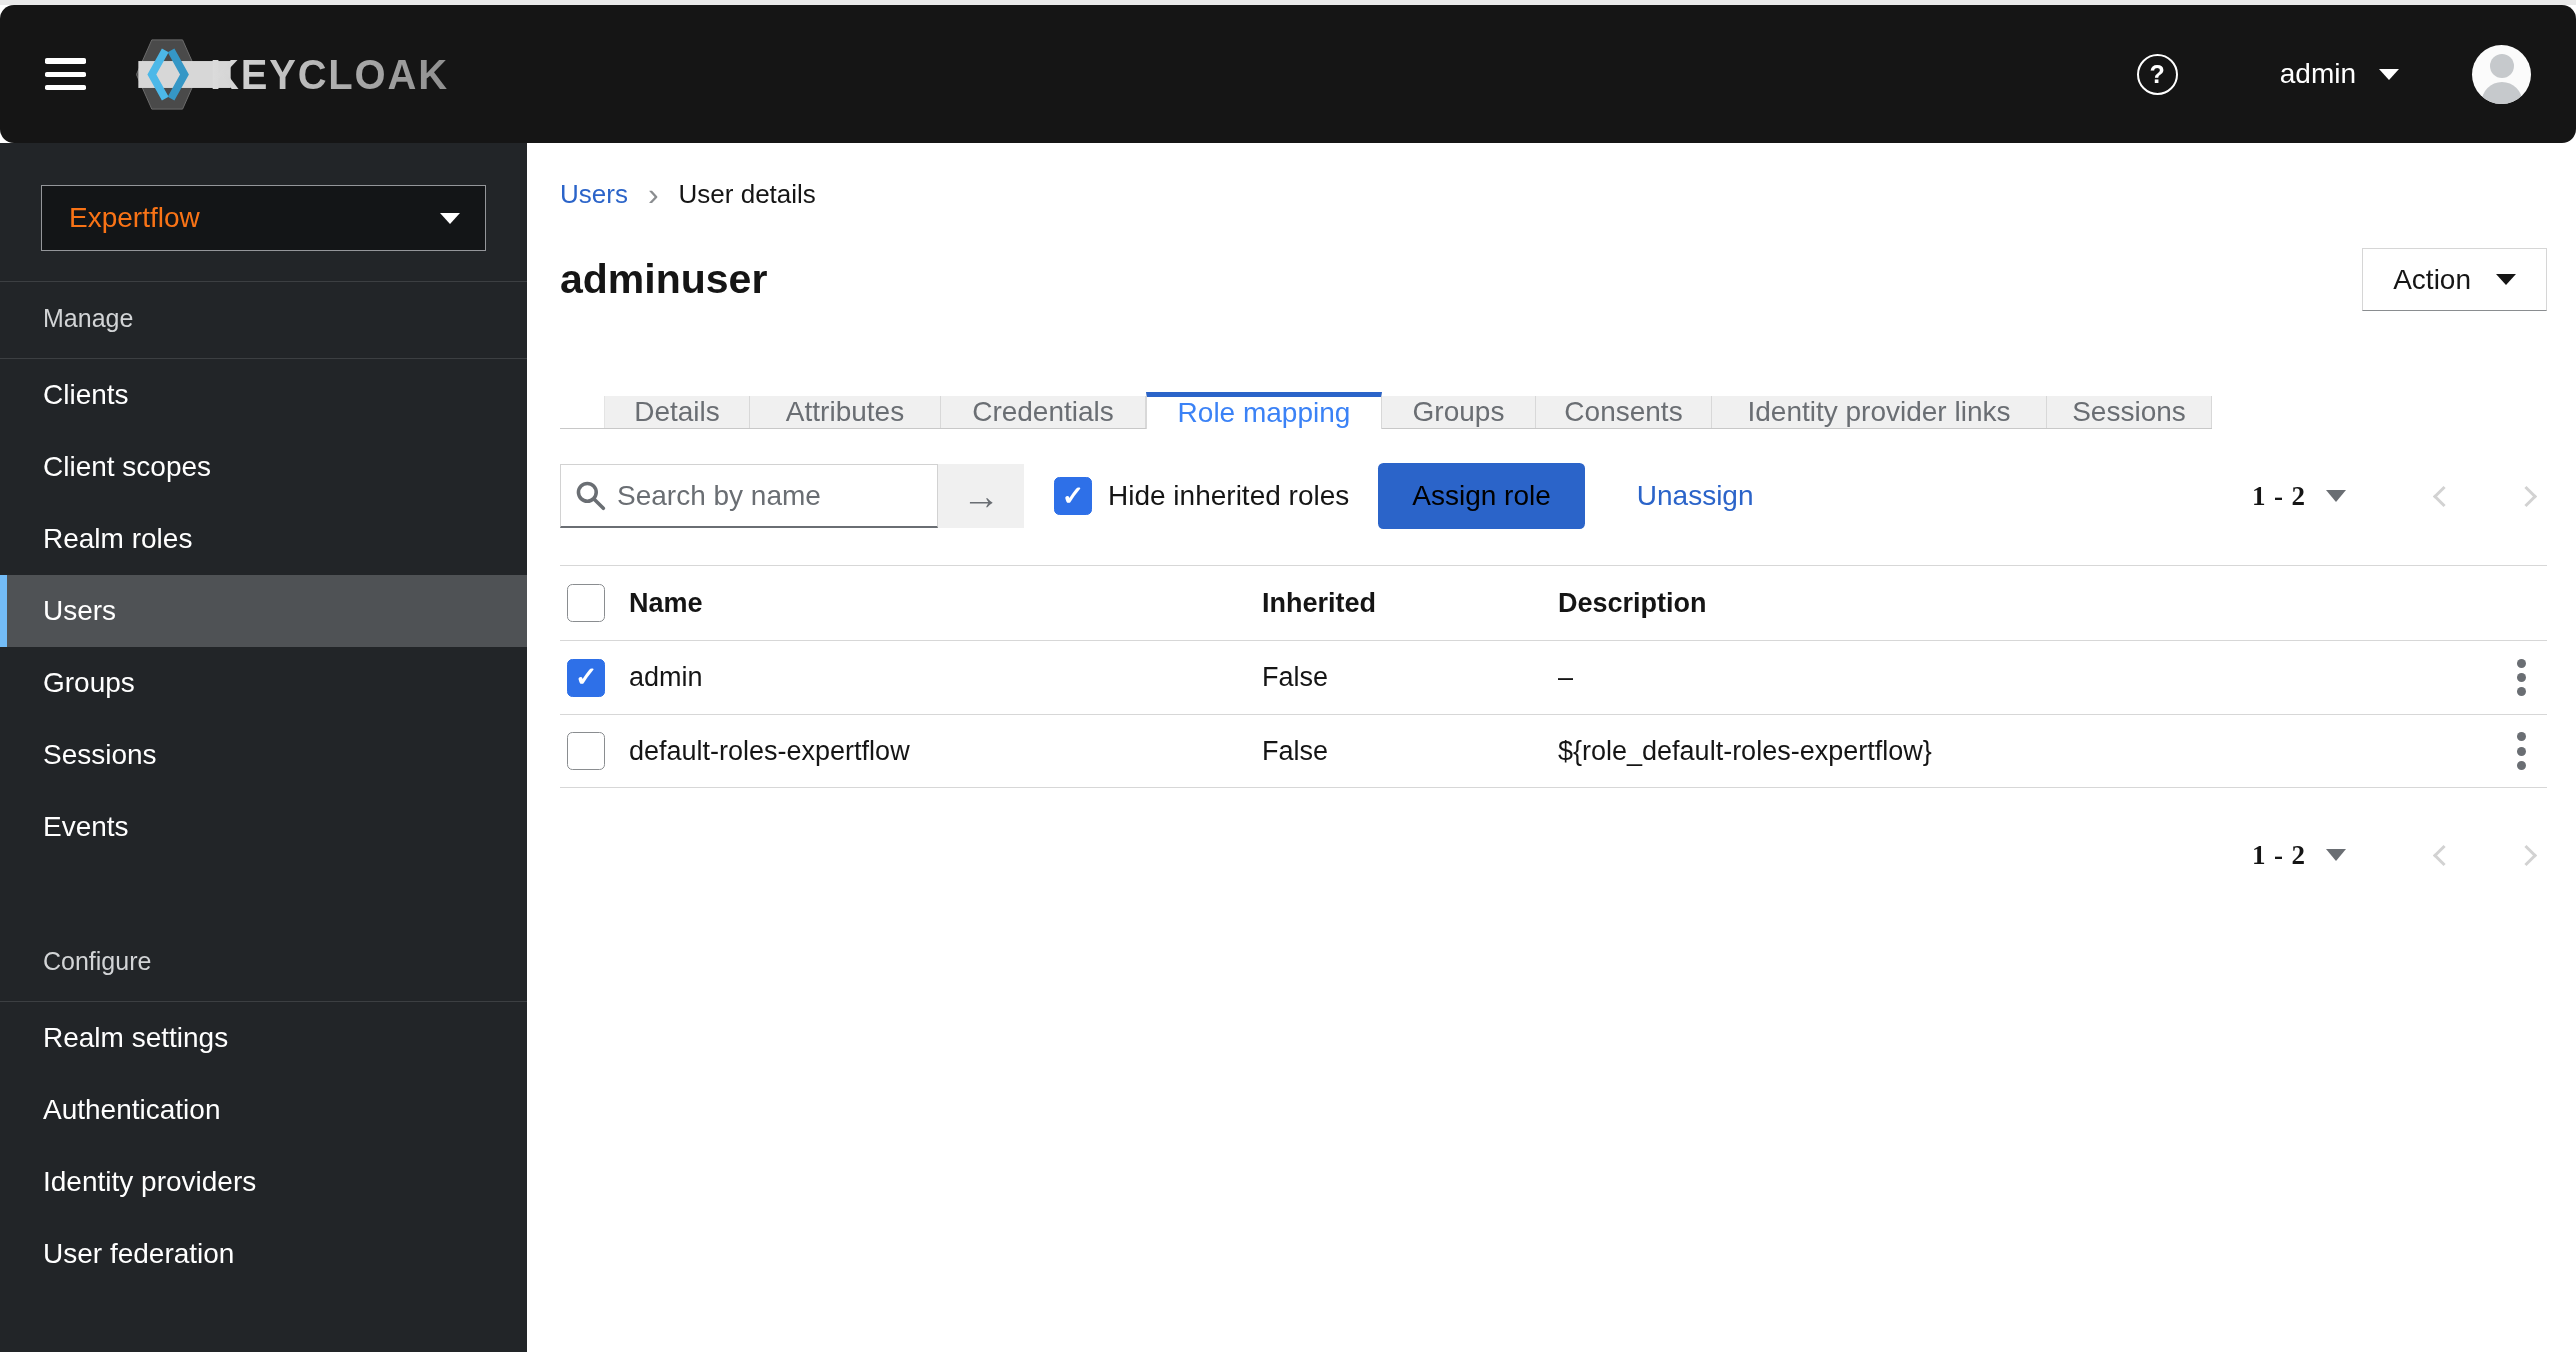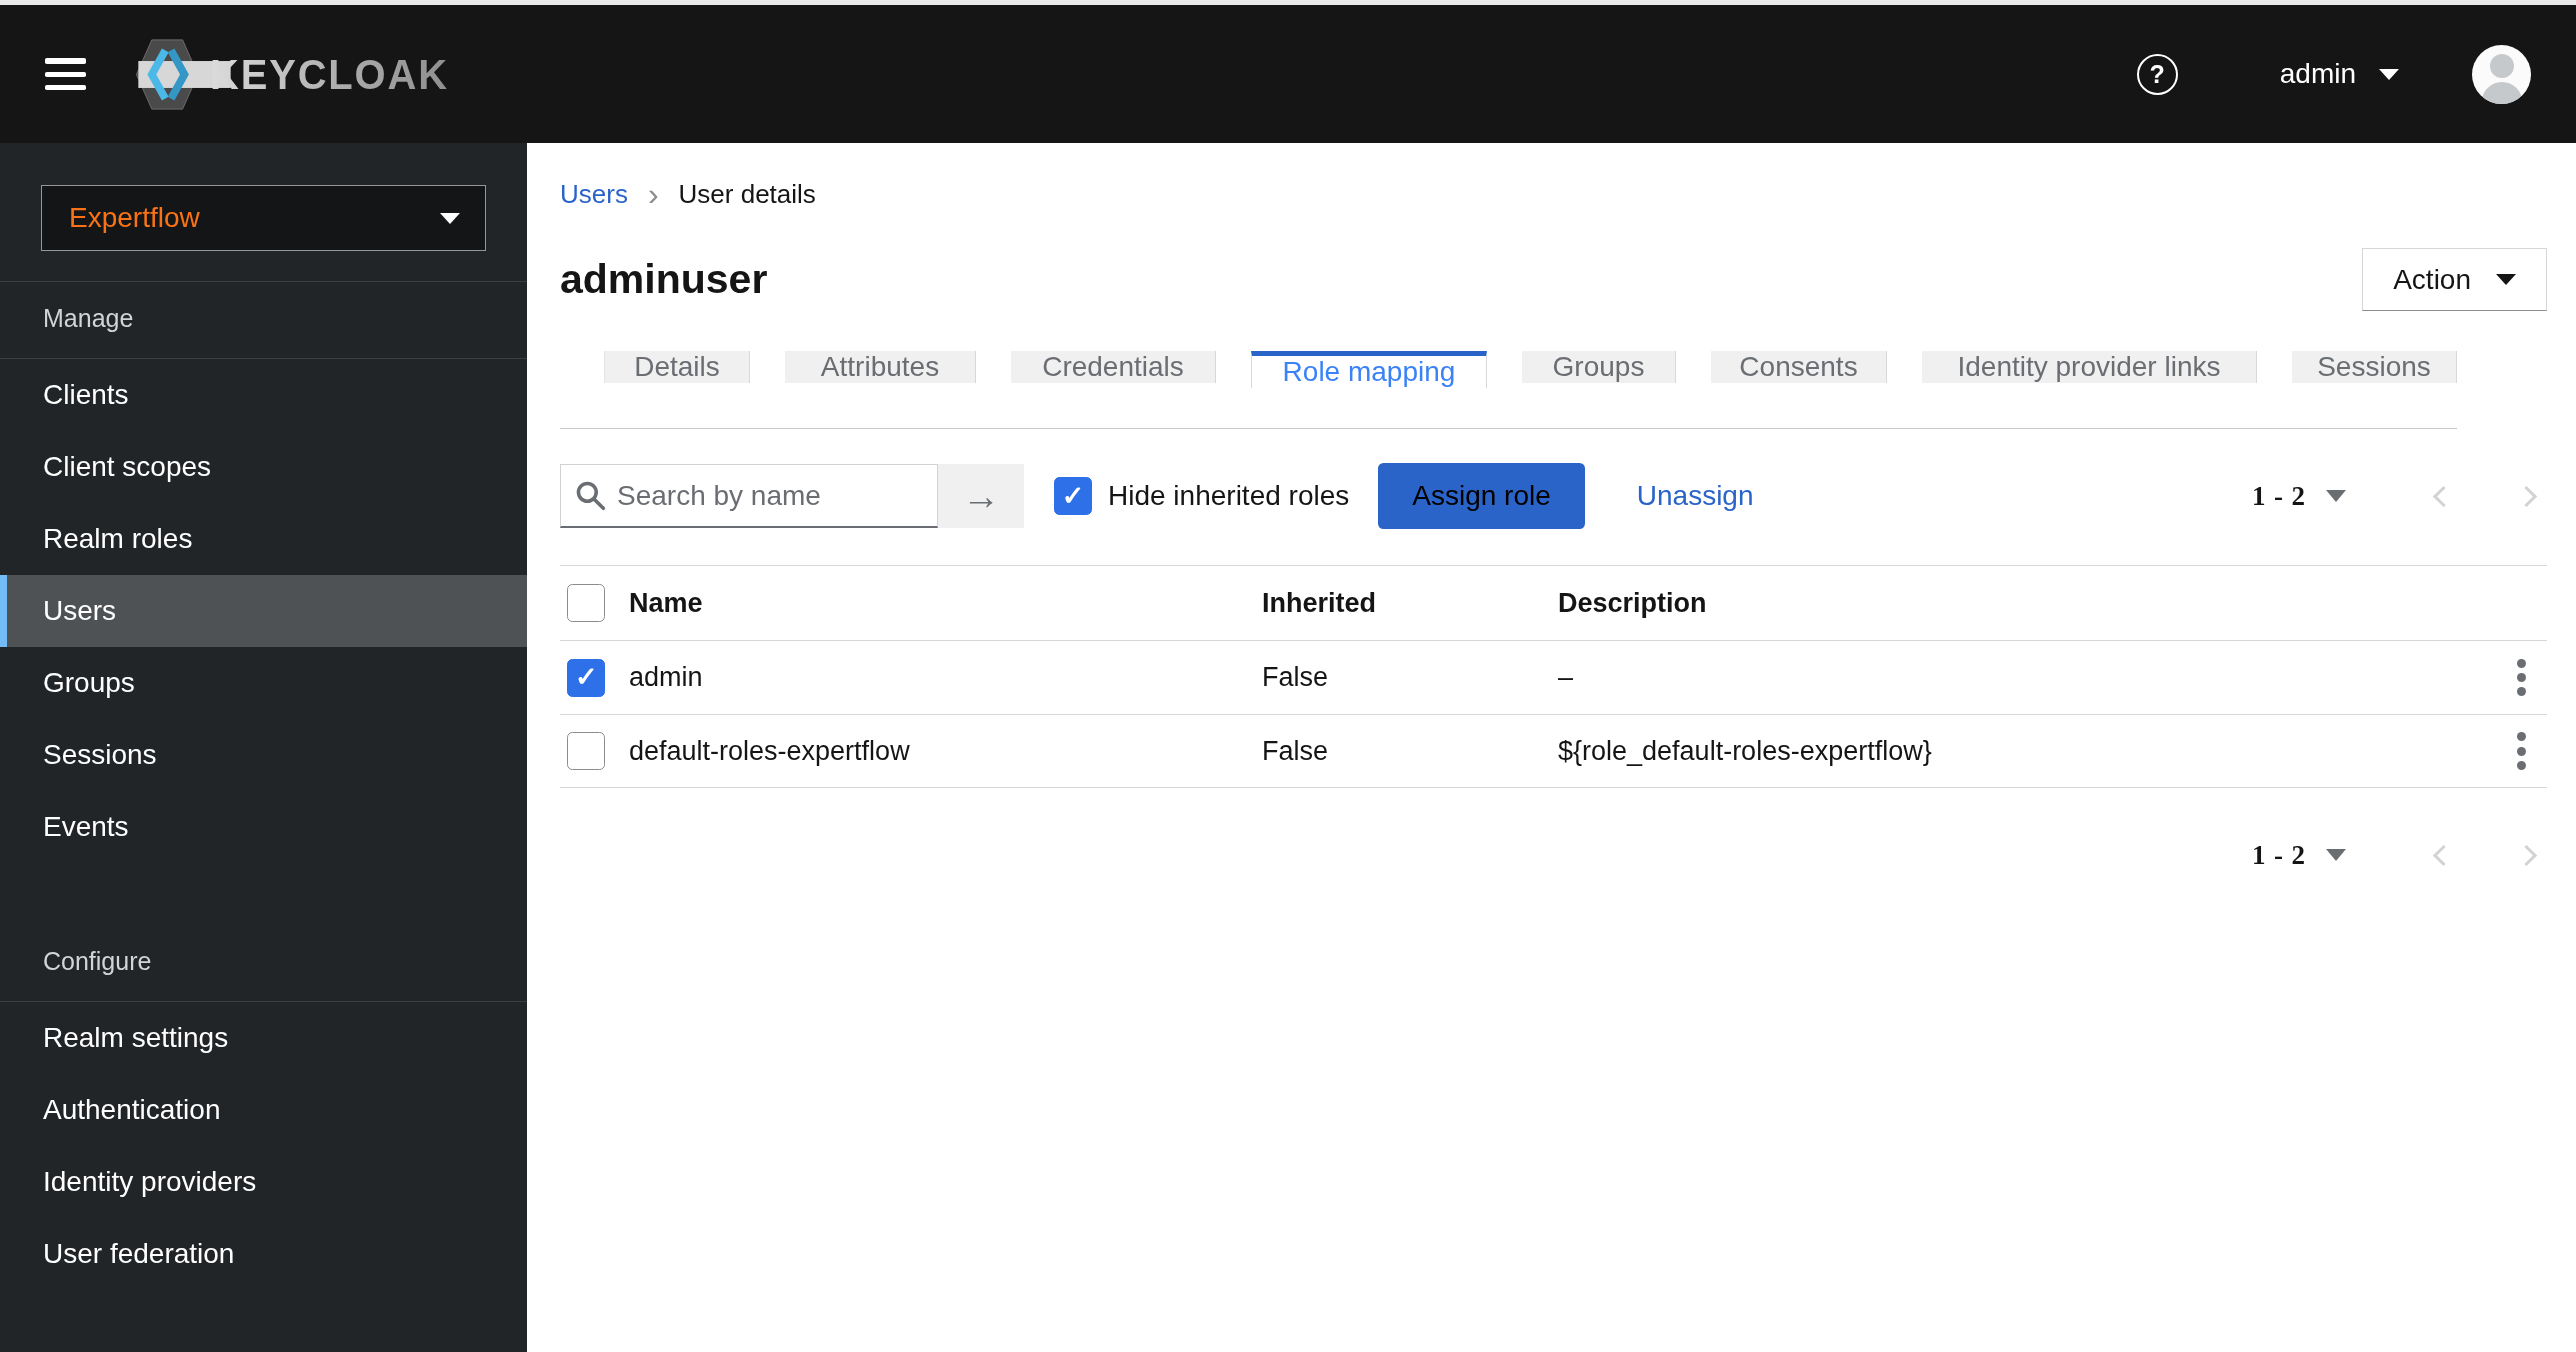--- a/index.html
+++ b/index.html
@@ -4,21 +4,21 @@
 <style>
   * { box-sizing: border-box; margin: 0; padding: 0; }
   html,body { width: 2576px; height: 1352px; overflow: hidden; }
   body { font-family: "Liberation Sans", sans-serif; background: #ffffff; position: relative; color:#151515; }
 
   
   .top-strip { position:absolute; top:0; left:0; width:100%; height:5.4px; background:#e9e9e9; z-index:50; }
 
   
   .app-header { position:absolute; top:5.4px; left:0; width:100%; height:138px; background:#151515;
-    display:flex; align-items:center; }
+    display:flex; align-items:center;border-radius:14px; }
   .hamburger { margin-left:45px; width:41px; height:47px; display:flex; flex-direction:column; justify-content:center; gap:8px;
     background:transparent; border:none; cursor:pointer; }
   .hamburger .bar { width:41px; height:5.4px; background:#ffffff; border-radius:1.8px; }
   .brand { display:flex; align-items:center; margin-left:50px; }
   .brand-text { font-size:40px; font-weight:700; letter-spacing:1.8px; margin-left:-23px;
     background:linear-gradient(90deg,#dcdcdc 0%,#a9a9a9 60%,#8f8f8f 100%);
     -webkit-background-clip:text; background-clip:text; color:transparent; transform:scaleY(1.05); }
   .header-right { margin-left:auto; display:flex; align-items:center; margin-right:45px; }
   .help-btn { width:41px; height:41px; border-radius:50%; border:2.7px solid #ffffff; background:transparent;
     color:#ffffff; font-size:25px; font-weight:700; display:flex; align-items:center; justify-content:center; cursor:pointer; }
@@ -52,21 +52,21 @@
   .breadcrumb .crumb-sep { color:#8a8d90; font-size:32px; margin:0 20px; line-height:1; }
   .breadcrumb .crumb-current { color:#151515; }
 
   .title-row { margin-top:41px; height:59px; display:flex; align-items:center; justify-content:space-between;gap:18px; }
   .page-title { font-size:41px; font-weight:700; color:#151515; }
   .action-btn { height:63px; min-width:179px; background:#ffffff; border:0.9px solid #d6d6d6; border-bottom:1.8px solid #8a8d90;
     font-size:28px; color:#151515; display:flex; align-items:center; justify-content:center; gap:25px; padding:0 30px; cursor:pointer; font-family:inherit; }
   .action-btn .caret { border-top-color:#151515; margin-left:0; }
 
   
-  .tabs { margin-top:42px; display:flex; align-items:flex-start; height:78px; width:fit-content; padding-left:44px; border-bottom:0.9px solid #c8c8c8;gap:35px; }
+  .tabs { margin-top:42px; display:flex; align-items:flex-end; height:78px; width:fit-content; padding-left:44px; border-bottom:0.9px solid #c8c8c8; }
   .tab { display:flex; align-items:center; justify-content:center; font-size:28px; color:#6a6e73; background:#f0f0f0;
     border:none; border-right:0.9px solid #d8d8d8; cursor:pointer; font-family:inherit; }
   .tab:first-child { border-left:0.9px solid #e4e4e4; }
   .tab.active { background:#ffffff; color:#3b82f6; border-top:5.4px solid #2b64c9; border-left:0.9px solid #d8d8d8;
     border-right:0.9px solid #d8d8d8; margin-bottom:-0.9px; z-index:2; }
   .tab.w0{width:146px}.tab.w1{width:191px}.tab.w2{width:205px}.tab.w3{width:236px}
   .tab.w4{width:154px}.tab.w5{width:176px}.tab.w6{width:335px}.tab.w7{width:165px}
 
   
   .toolbar { margin-top:34px; height:66px; display:flex; align-items:center; }

